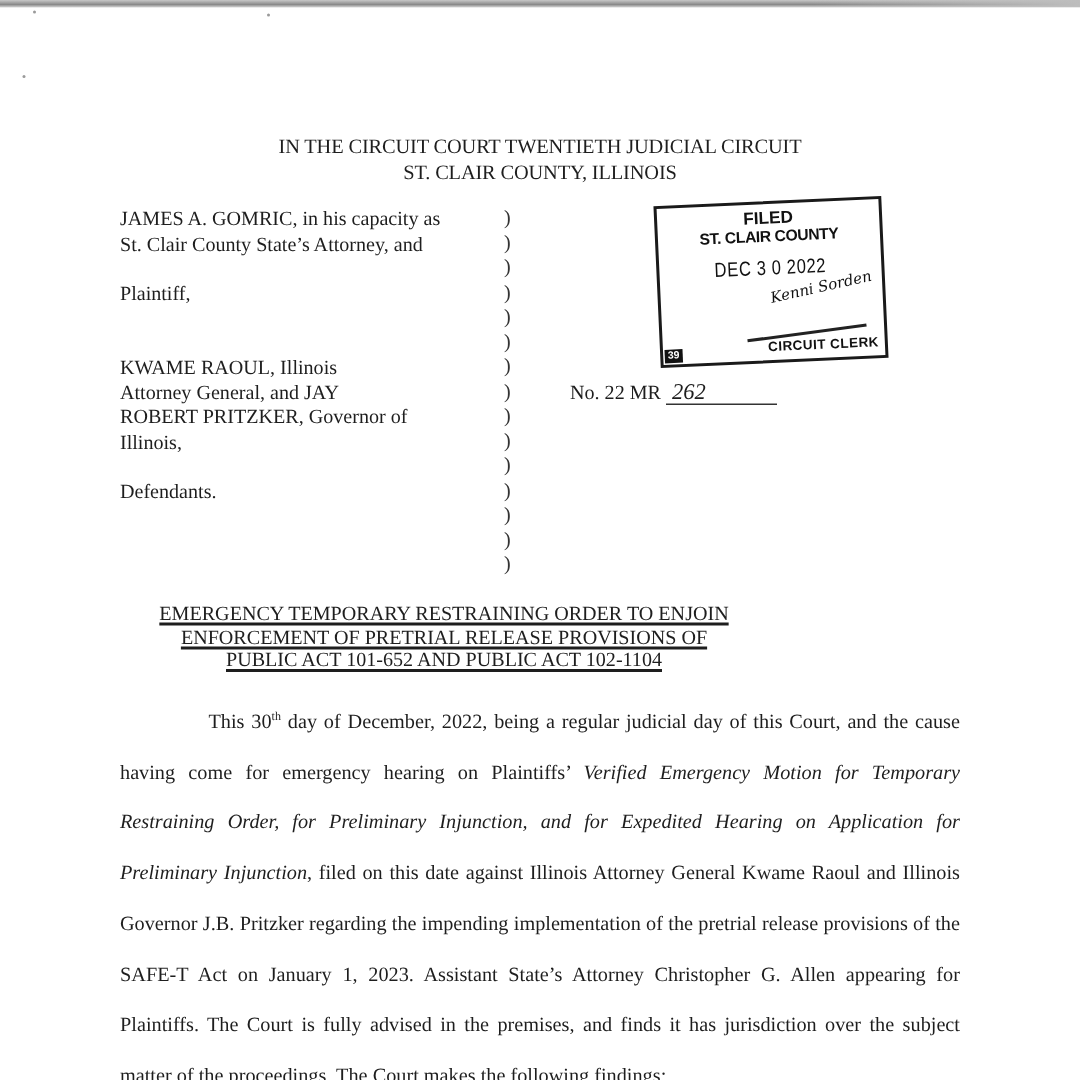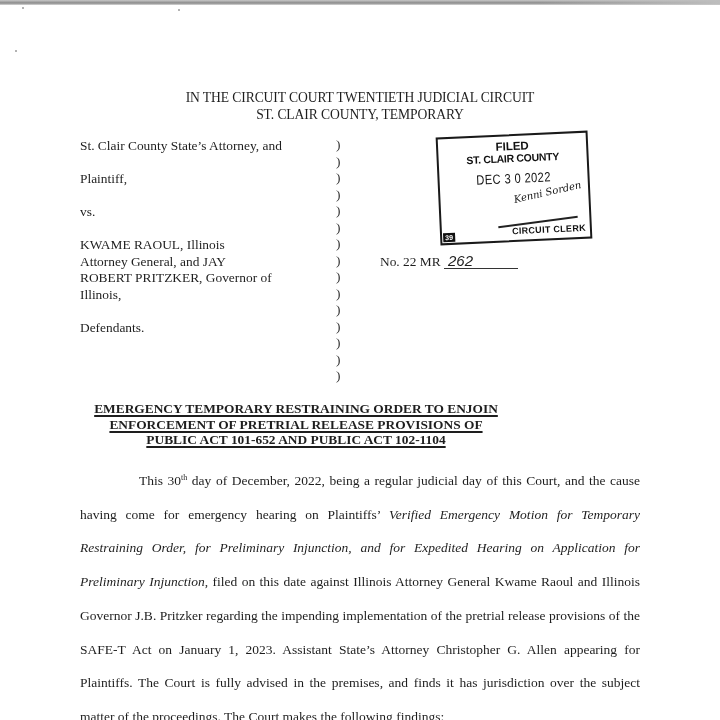--- a/index.html
+++ b/index.html
@@ -29,40 +29,40 @@
   .caption-left .blank { height: 16.5px; }
   .parens {
     position: absolute; left: 336px; top: 137px; width: 12px;
     font-size: 13.4px; line-height: 16.5px; color: #333;
   }
   .case-no {
     position: absolute; left: 380px; top: 254px; font-size: 13.4px; line-height: 16px;
   }
   .case-no .num {
     display: inline-block; width: 70px; border-bottom: 1px solid #333;
-    font-family: Liberation Sans, sans-serif; font-style: italic; font-size: 15px;
+    font-family: Liberation Serif, serif; font-style: italic; font-size: 15px;
     padding-left: 4px; line-height: 14px; vertical-align: baseline;
   }
   .stamp {
     position: absolute; left: 438px; top: 134px; width: 148px; height: 104px;
     border: 2.5px solid #1a1a1a; transform: rotate(-2.6deg);
     transform-origin: center; text-align: center;
     font-family: "Liberation Sans", sans-serif; color: #111;
   }
   .stamp .filed { font-weight: bold; font-size: 11.5px; line-height: 12px; margin-top: 4px; }
   .stamp .county { font-weight: bold; font-size: 10.5px; line-height: 12px; letter-spacing: -0.3px; }
   .stamp .date { font-size: 13.5px; line-height: 14px; margin-top: 8px; letter-spacing: 0.5px; transform: scaleX(0.82); }
   .stamp .sig { font-family: "DejaVu Serif", serif; font-style: italic; font-size: 10px; line-height: 10px; position: absolute; right: 6px; top: 53px; transform: rotate(-10deg); }
   .stamp .clerk { position: absolute; right: 4px; bottom: 4px; font-weight: bold; font-size: 9px; letter-spacing: 0.3px; }
   .stamp .scribble { position: absolute; right: 12px; bottom: 16px; width: 80px; height: 10px; border-bottom: 2px solid #222; transform: rotate(-5deg); }
   .stamp .corner { position: absolute; left: 1px; bottom: 1px; background: #111; color: #fff; font-size: 7px; font-weight: bold; padding: 0 2px; line-height: 9px; }
 
   .order-title {
     position: absolute; left: 0; top: 401px; width: 592px; text-align: center;
-    font-weight: bold; font-size: 13.4px; line-height: 15.5px;
+    font-weight: normal; font-size: 13.4px; line-height: 15.5px;
   }
   .order-title span { text-decoration: underline; text-decoration-thickness: 1.5px; text-underline-offset: 2px; }
 
   .body-text {
     position: absolute; left: 80px; top: 464px; width: 560px;
     font-size: 13.5px; line-height: 33.7px; text-align: justify;
   }
   .body-text p { margin: 0; text-indent: 59px; }
   .body-text sup { font-size: 8px; line-height: 0; vertical-align: 5px; margin-top: 48px; }
   .body-text i { font-style: italic; }
@@ -71,29 +71,29 @@
 <body>
 
 <div class="topbar"></div>
 <div class="topbar-right"></div>
 <div class="speck" style="left:22px;top:7px;"></div>
 <div class="speck" style="left:178px;top:9px;"></div>
 <div class="speck" style="left:15px;top:50px;"></div>
 
 <div class="court-header">
   <div>IN THE CIRCUIT COURT TWENTIETH JUDICIAL CIRCUIT</div>
-  <div>ST. CLAIR COUNTY, TEMPORARY</div>
+  <div>ST. CLAIR COUNTY, ILLINOIS</div>
 </div>
 
 <div class="caption-left">
+  <div>JAMES A. GOMRIC, in his capacity as</div>
   <div>St. Clair County State’s Attorney, and</div>
   <div class="blank"></div>
   <div>Plaintiff,</div>
   <div class="blank"></div>
-  <div>vs.</div>
   <div class="blank"></div>
   <div>KWAME RAOUL, Illinois</div>
   <div>Attorney General, and JAY</div>
   <div>ROBERT PRITZKER, Governor of</div>
   <div>Illinois,</div>
   <div class="blank"></div>
   <div>Defendants.</div>
 </div>
 
 <div class="parens">

